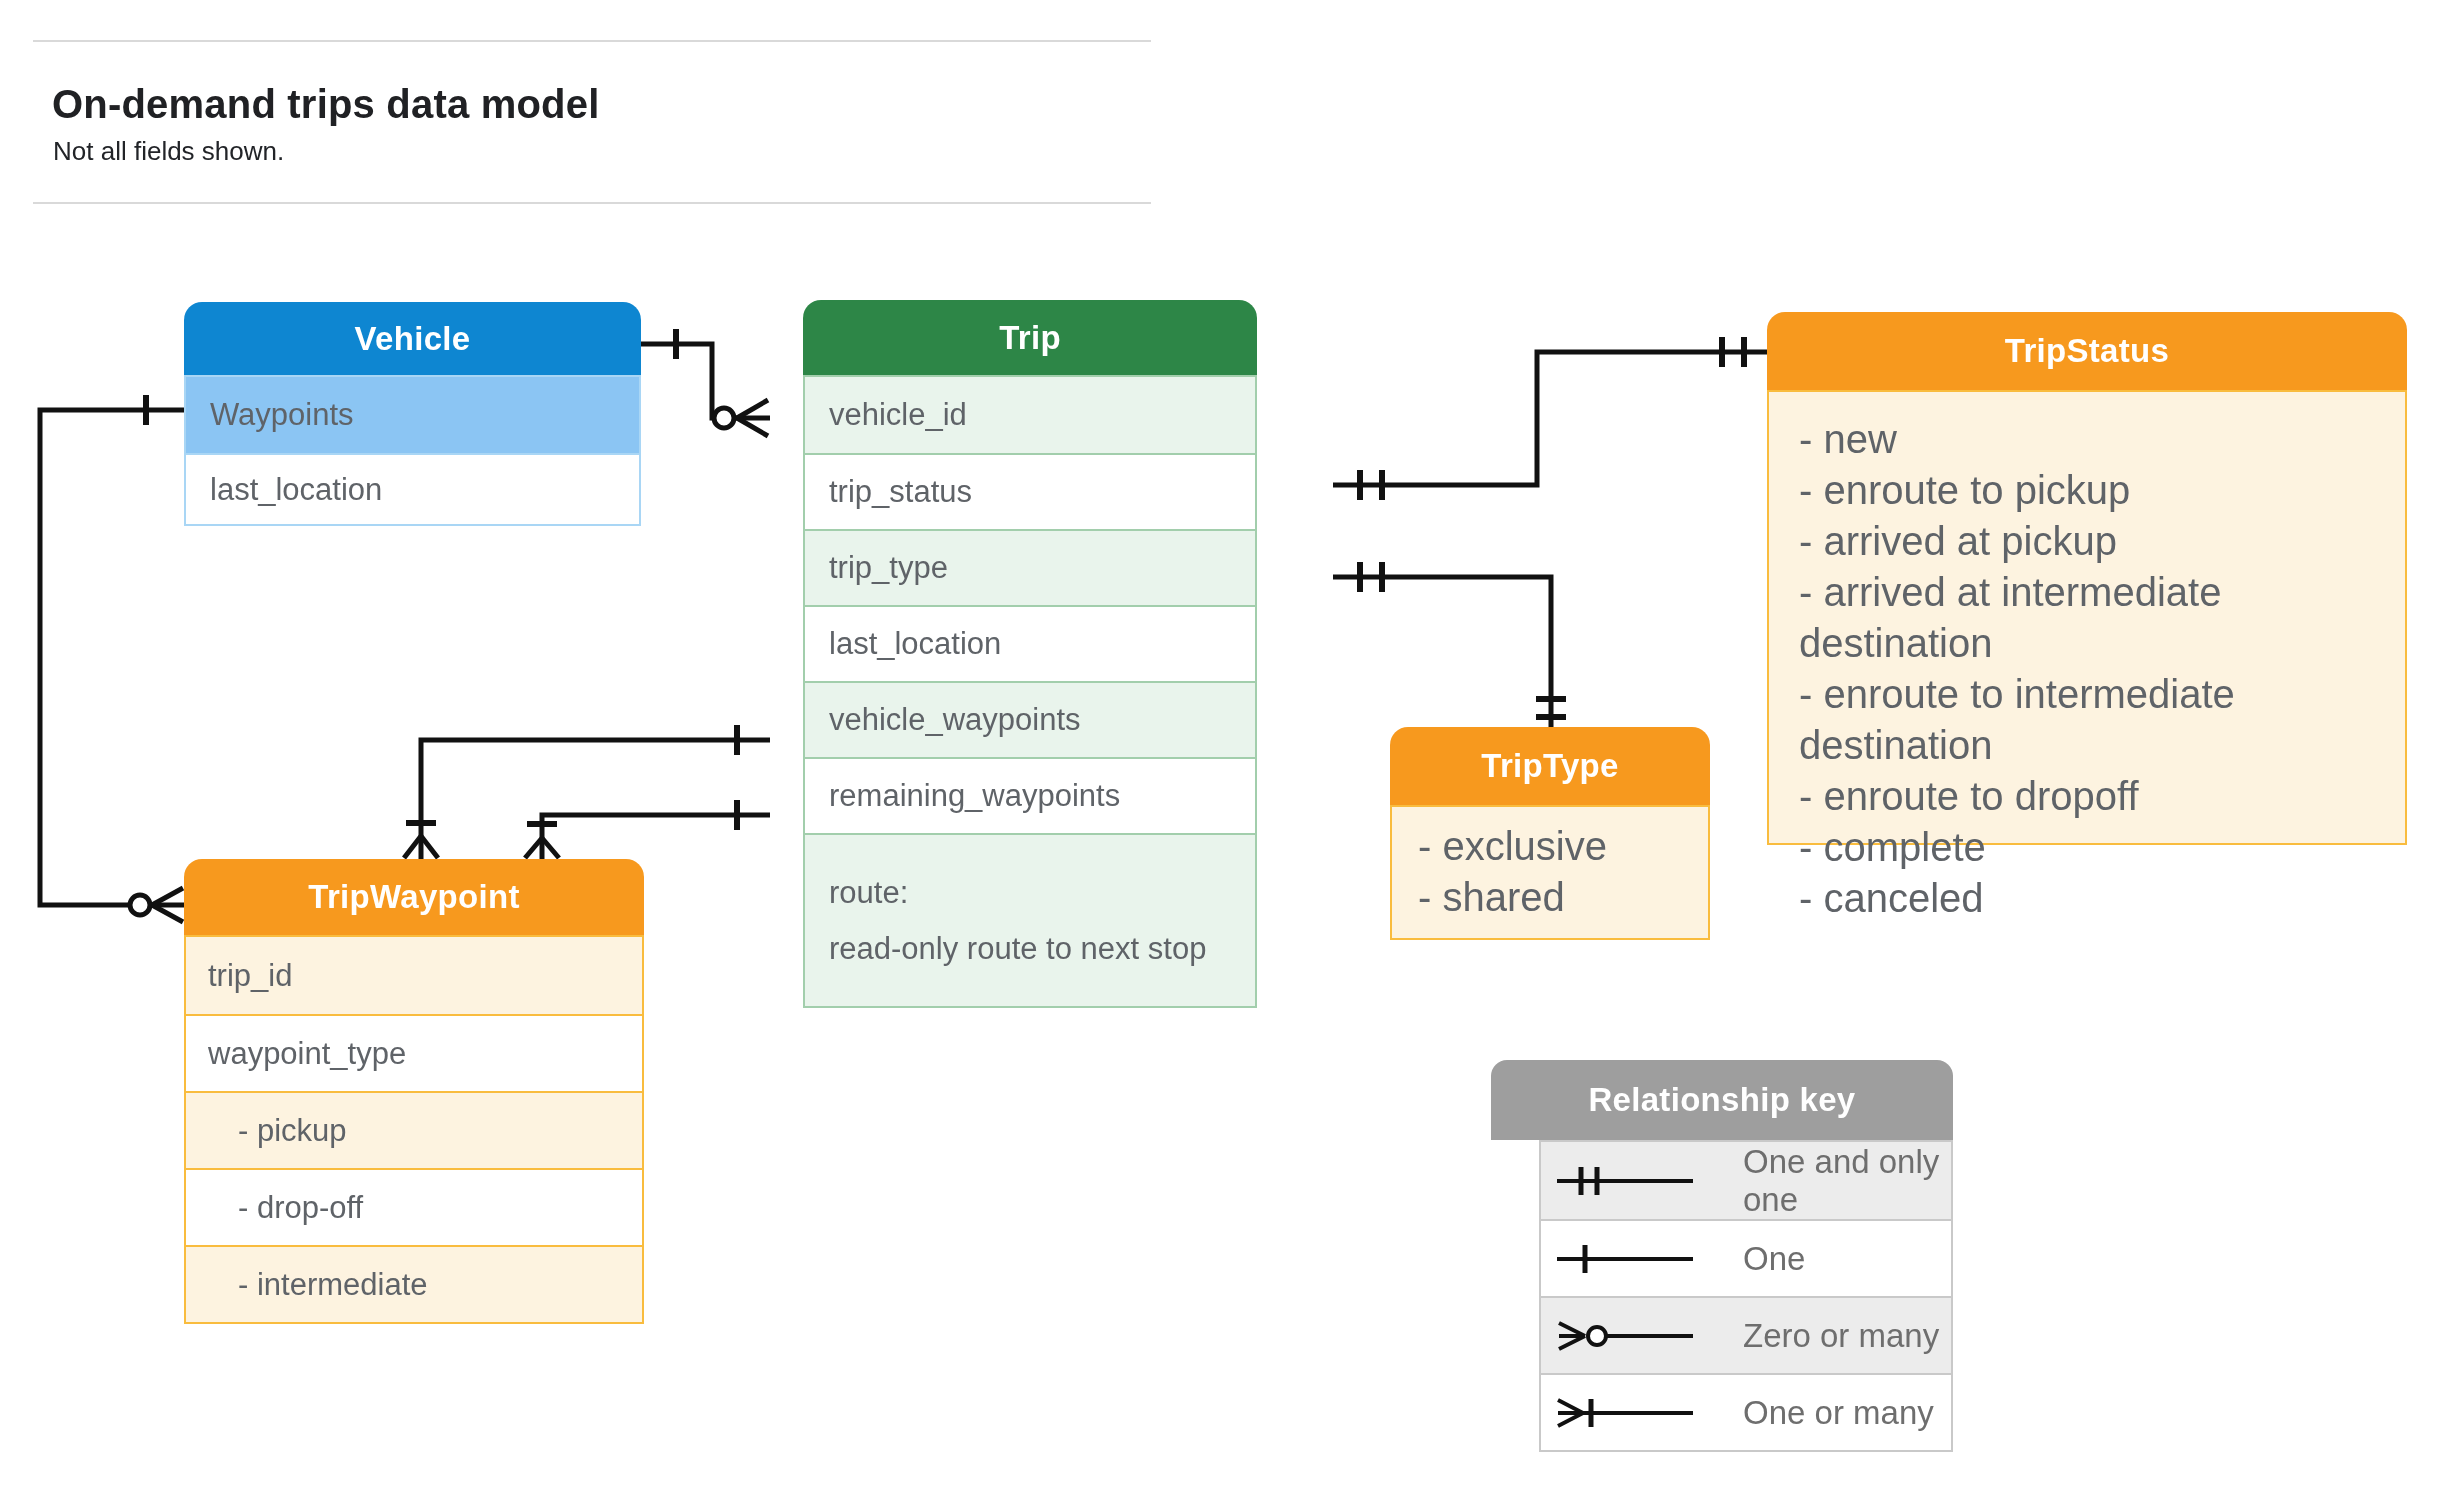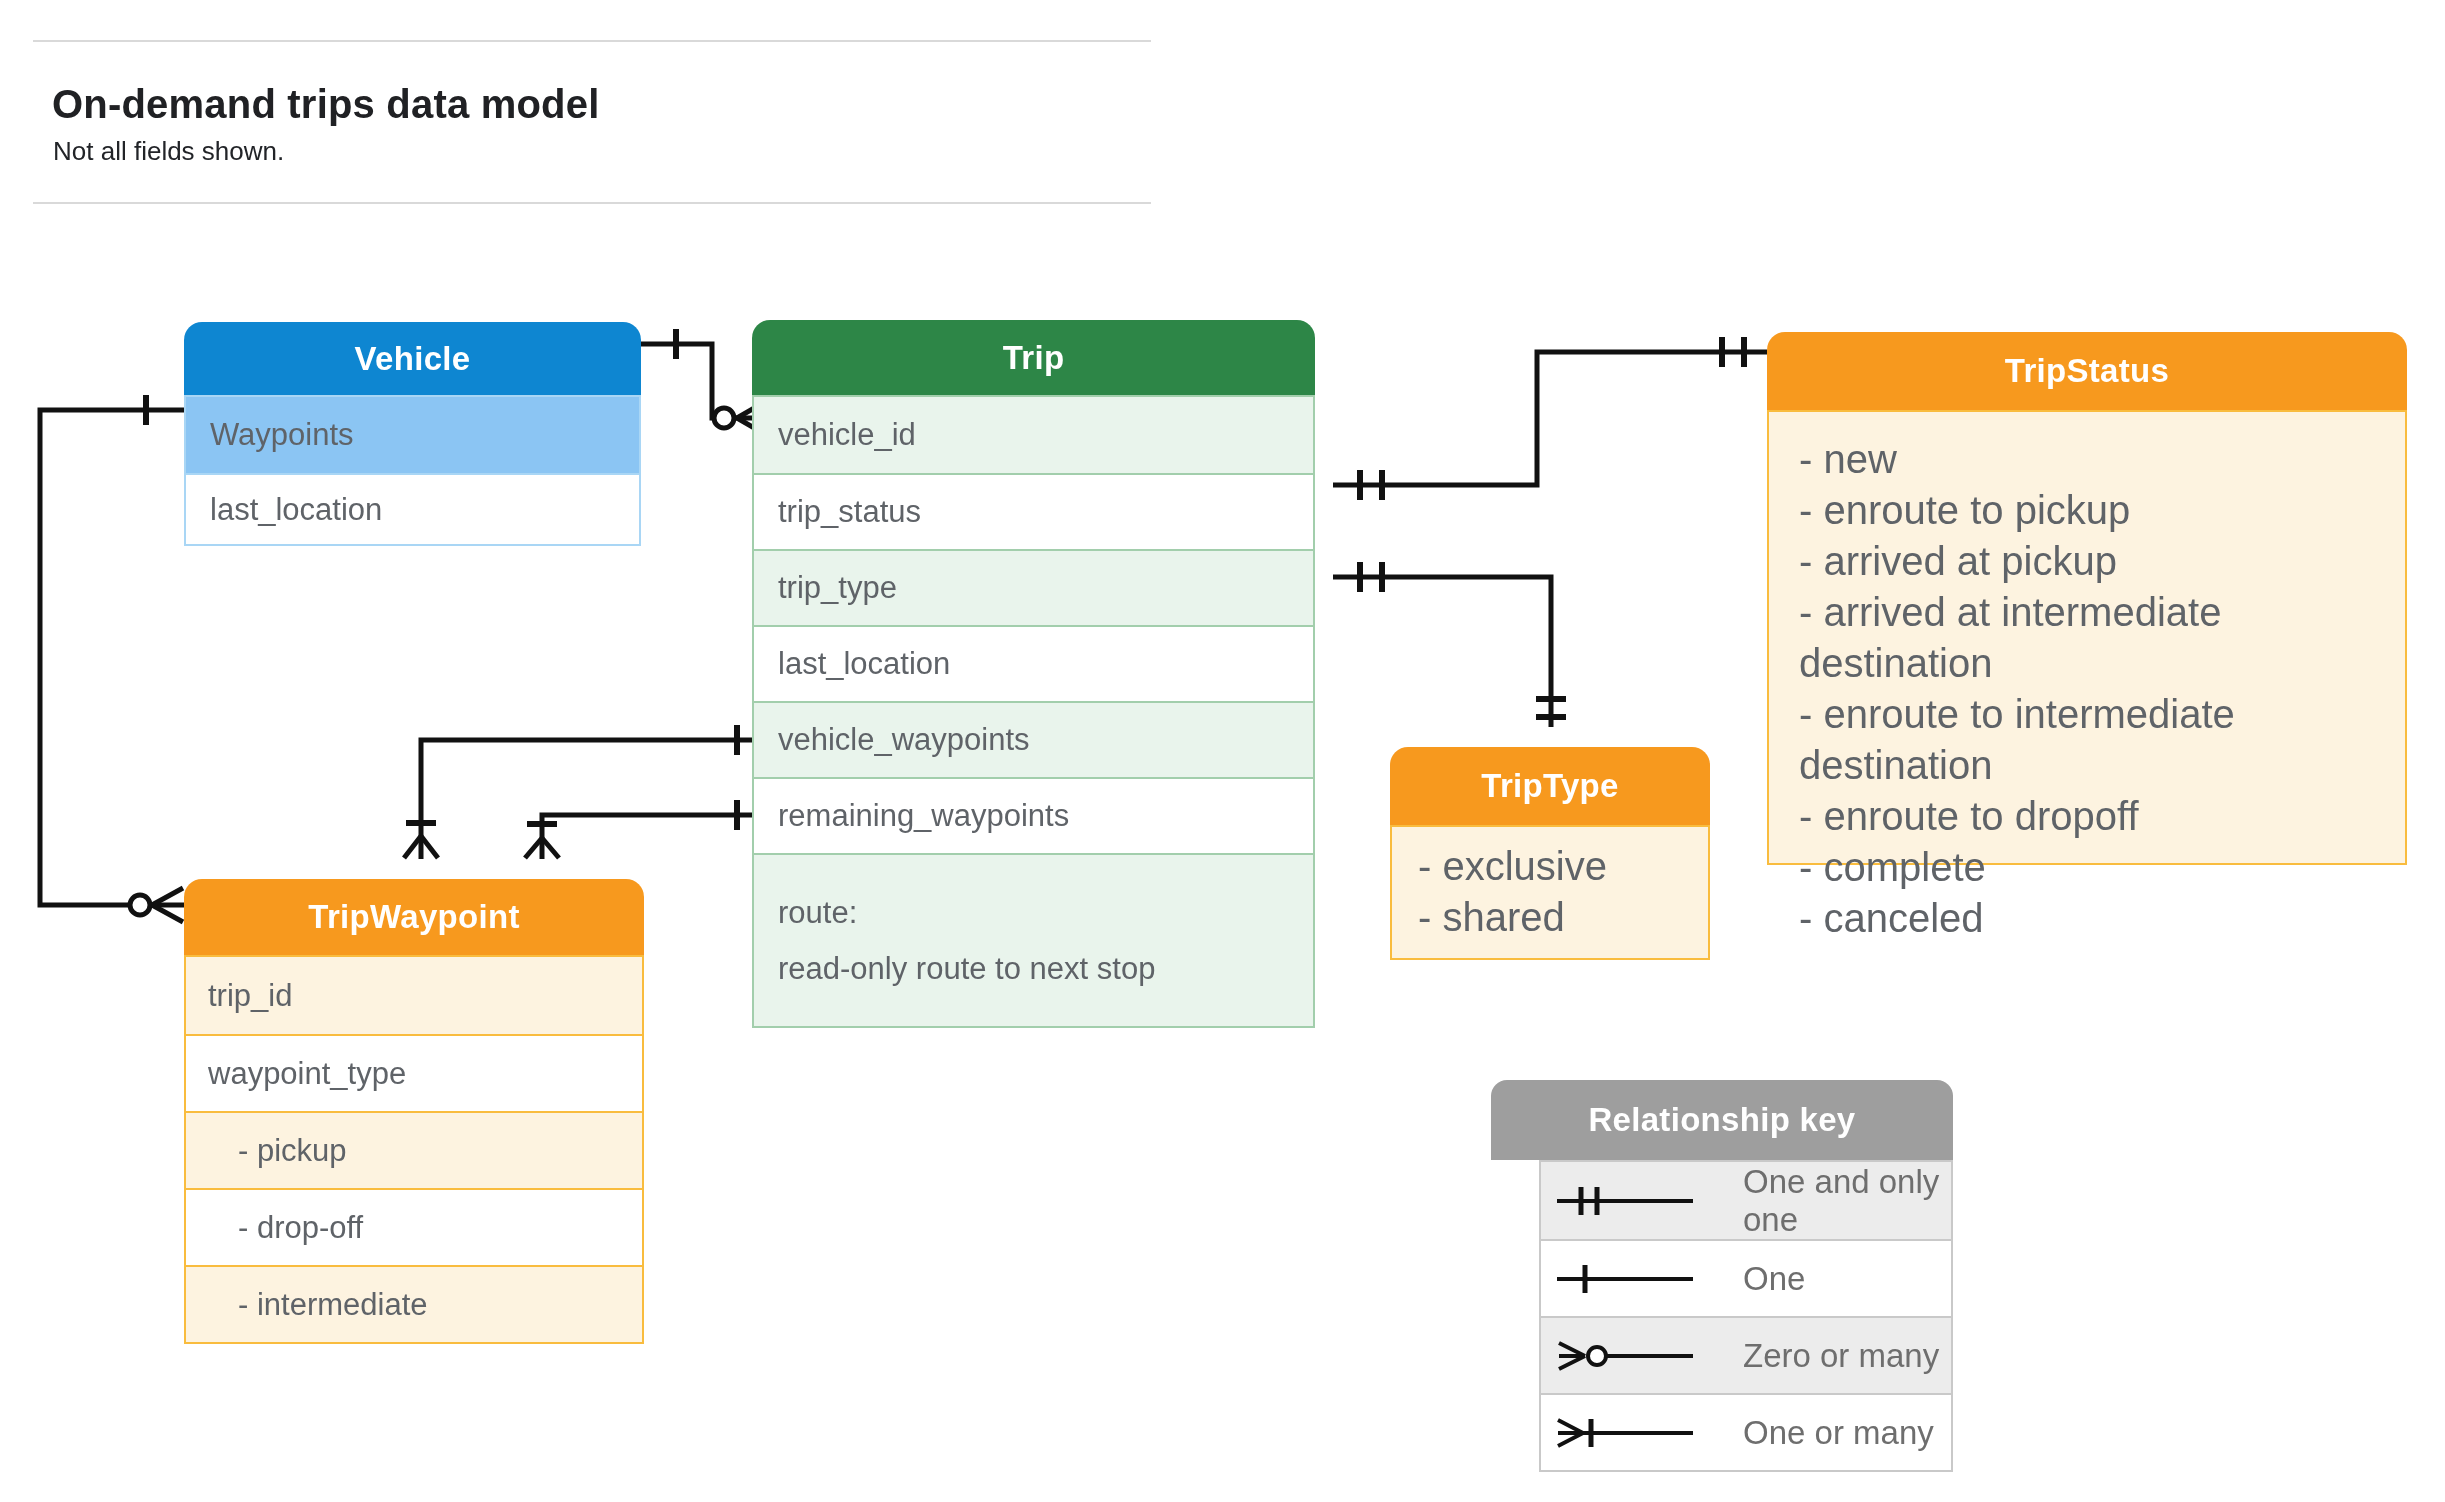--- a/index.html
+++ b/index.html
@@ -17,38 +17,38 @@
     font-family:"Liberation Sans","DejaVu Sans",sans-serif;
   }
   .hrule{position:absolute;left:33px;width:1118px;height:2px;background:#d9d9d9;}
   .page-title{position:absolute;left:52px;top:82px;font-size:40px;font-weight:700;color:var(--c-title-text);letter-spacing:0.2px;}
   .page-subtitle{position:absolute;left:53px;top:136px;font-size:26px;color:#222428;}
 
   .entity{position:absolute;}
   .ent-header{
     display:flex;align-items:center;justify-content:center;
     color:#ffffff;font-weight:700;font-size:33px;
-    border-radius:18px 18px 0 0;letter-spacing:0.3px;margin-top:20px;
+    border-radius:18px 18px 0 0;letter-spacing:0.3px;
   }
   .ent-body{background:#ffffff;}
   .row{
     display:flex;align-items:center;
     font-size:31px;color:var(--c-field-text);padding-left:24px;
   }
 
   
   .vehicle{left:184px;top:302px;width:457px;}
   .vehicle .ent-header{height:73px;background:var(--c-blue);}
   .vehicle .ent-body{border:2px solid var(--c-blue-border);}
   .vehicle .row{height:76px;}
   .vehicle .row + .row{border-top:2px solid var(--c-blue-border);height:71px;}
   .row.blue-fill{background:var(--c-blue-light);}
 
   
-  .trip{left:752px;top:300px;width:563px;}
+  .trip{left:803px;top:300px;width:454px;}
   .trip .ent-header{height:75px;background:var(--c-green);}
   .trip .ent-body{border:2px solid var(--c-green-border);}
   .trip .row{height:76px;}
   .trip .row + .row{border-top:2px solid var(--c-green-border);}
   .row.green-fill{background:var(--c-green-light);}
   .trip .row.route-row{height:173px;display:flex;flex-direction:column;align-items:flex-start;justify-content:center;line-height:56px;}
 
   
   .trip-status{left:1767px;top:312px;width:640px;}
   .trip-status .ent-header{height:78px;background:var(--c-orange);}

